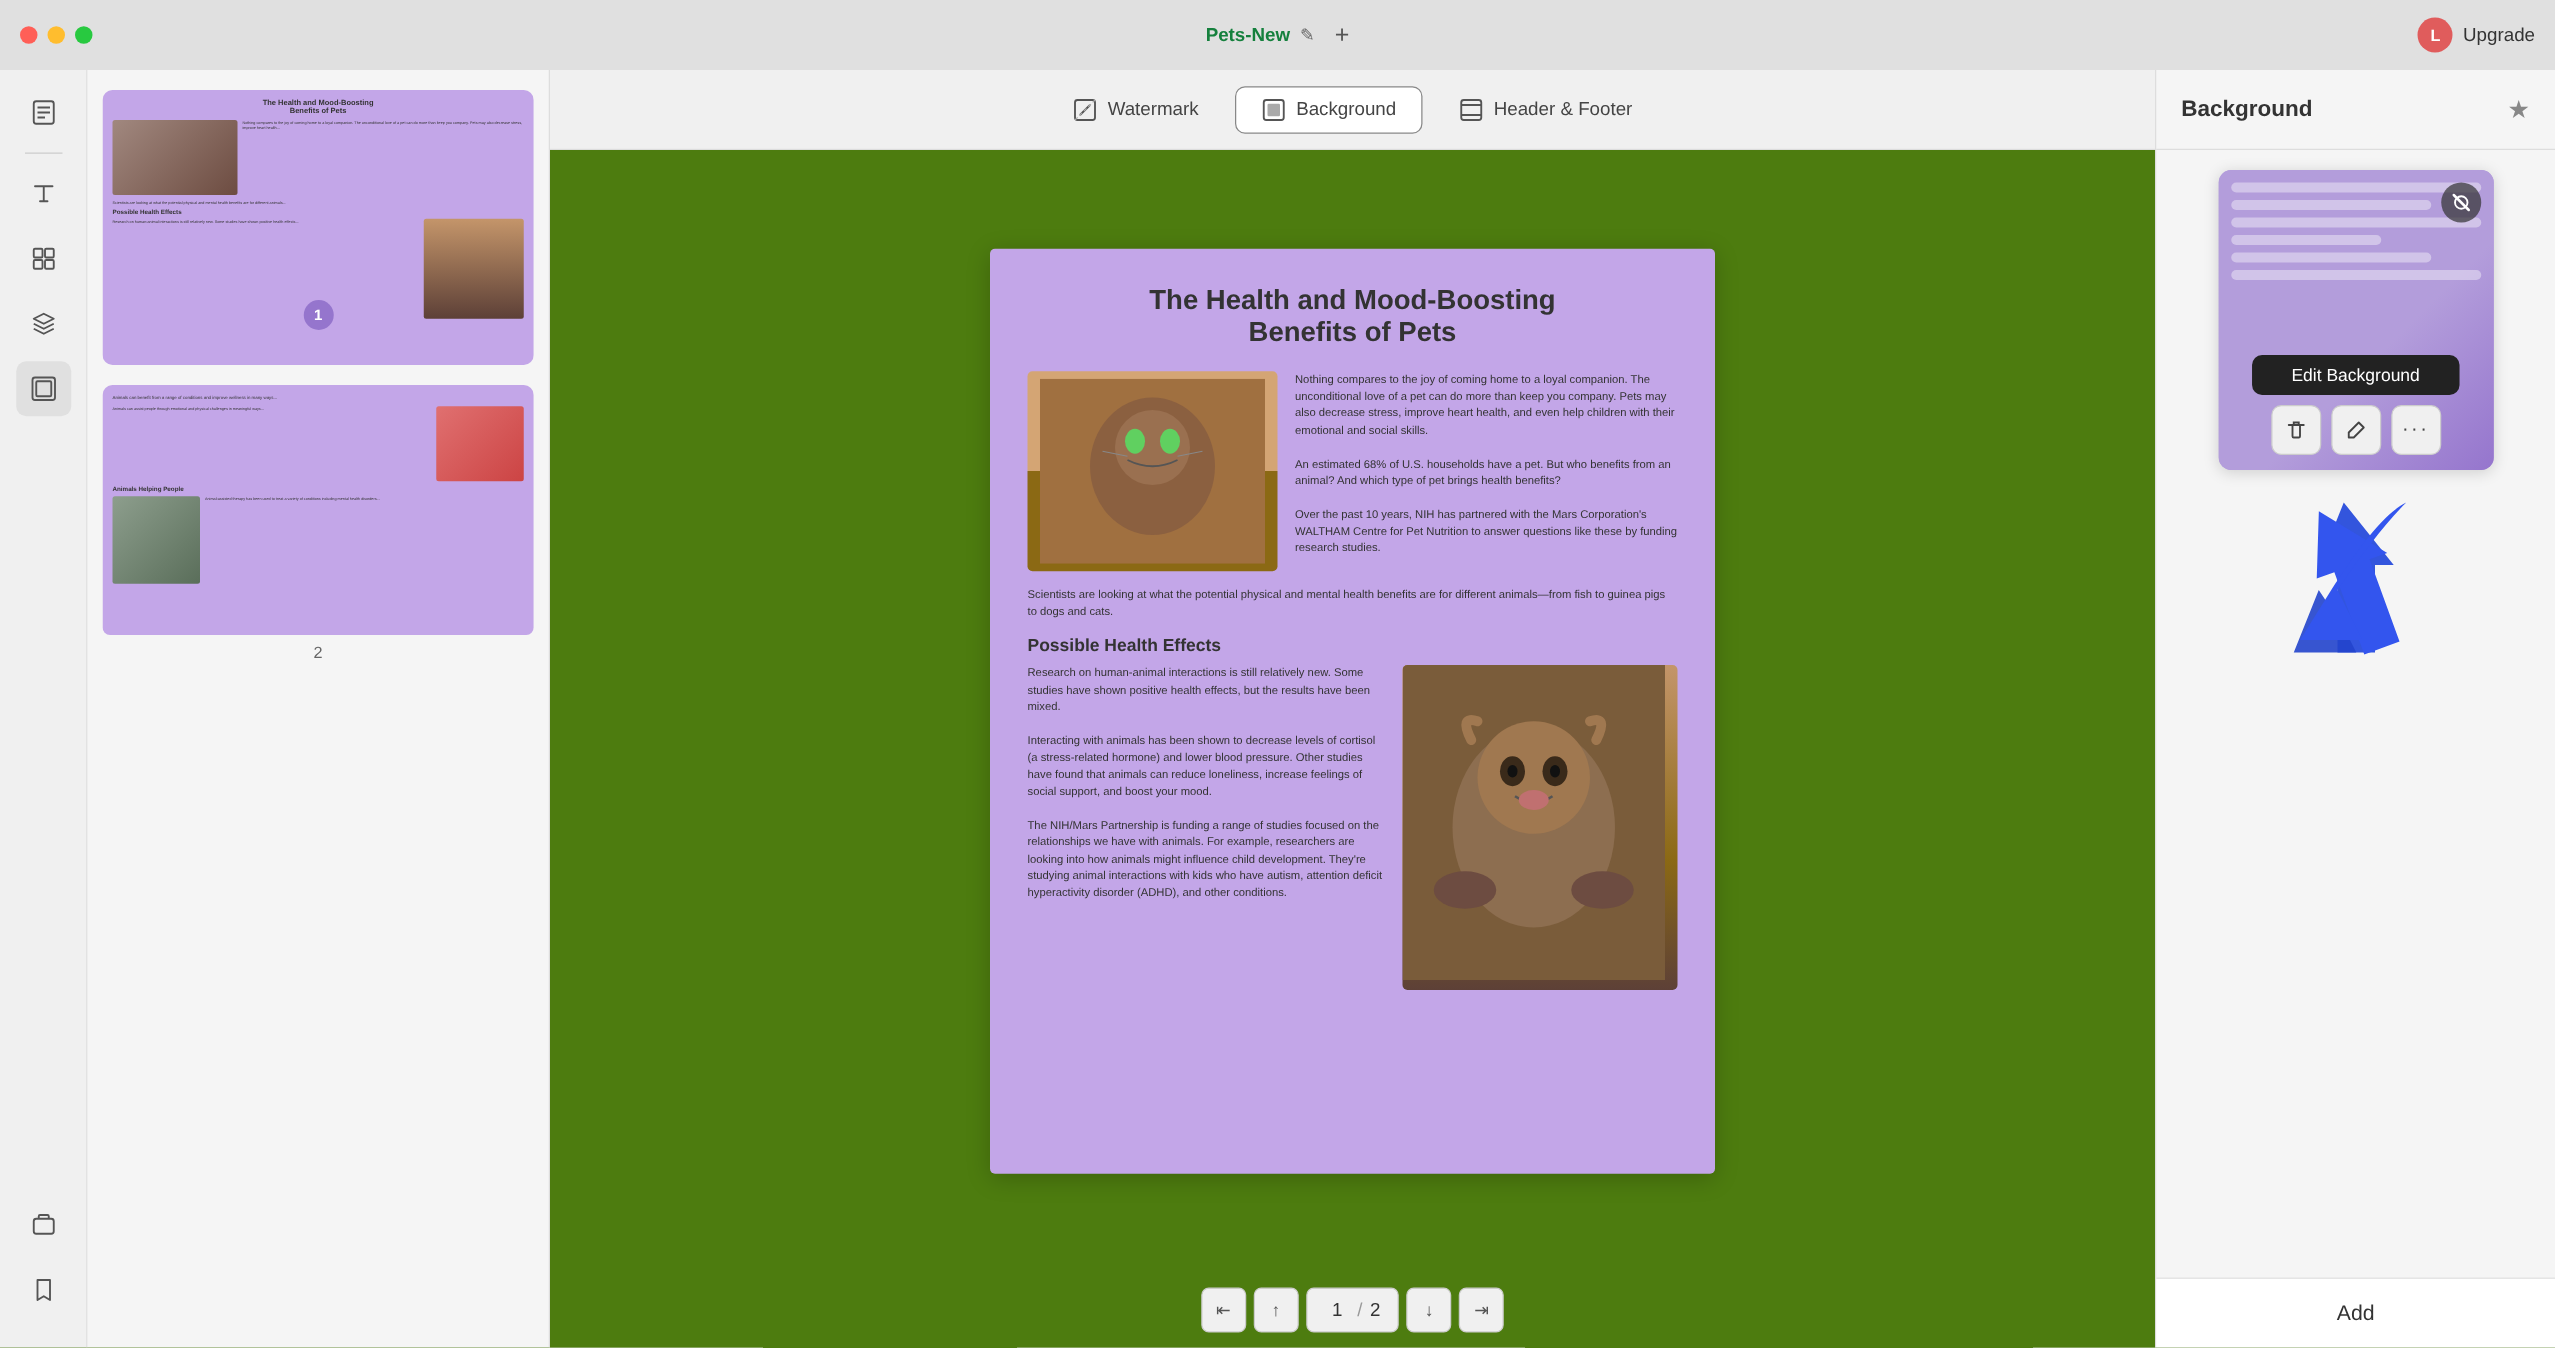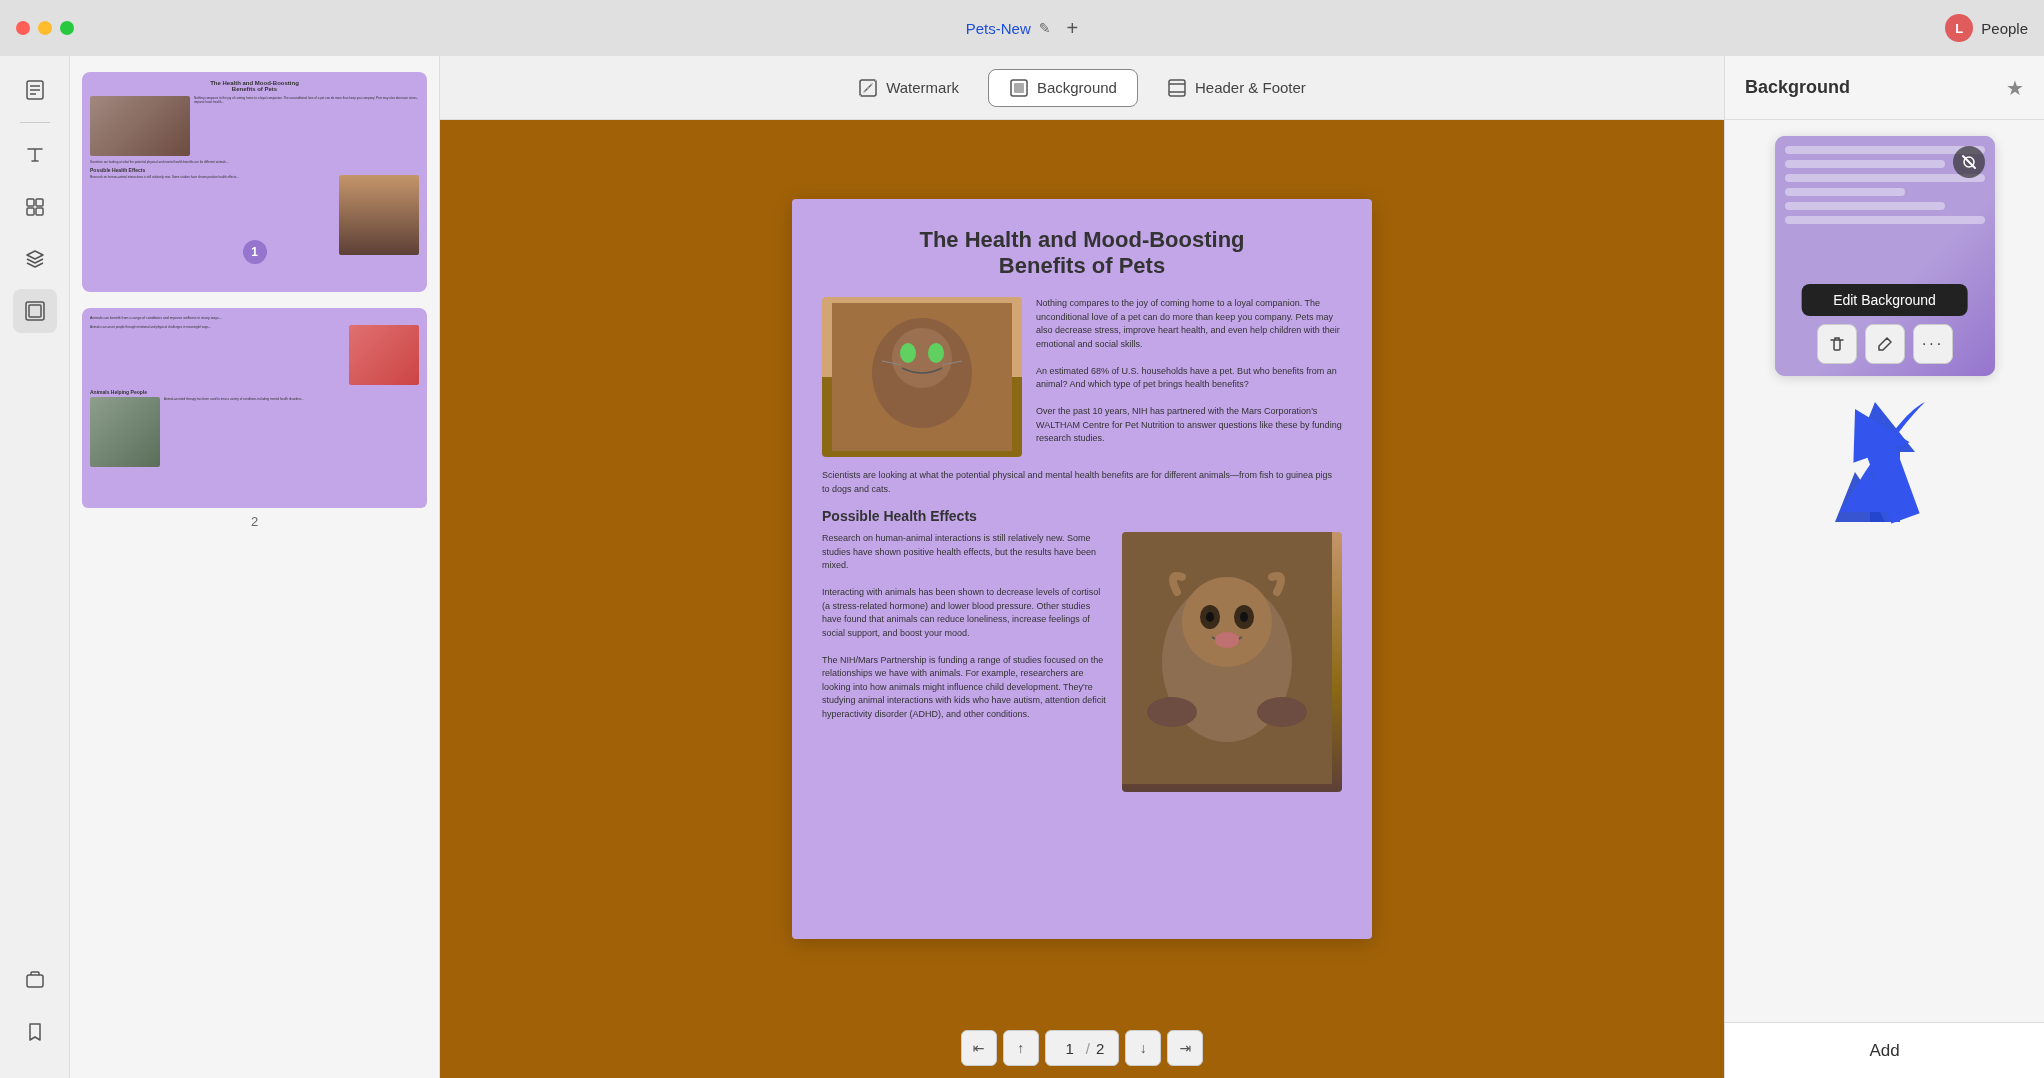--- a/index.html
+++ b/index.html
@@ -41,22 +41,22 @@
     .title-area {
       display: flex;
       align-items: center;
       gap: 8px;
       position: absolute;
       left: 50%;
       transform: translateX(-50%);
     }
     .doc-title {
       font-size: 15px;
-      font-weight: 400;
-      color: #1d4ed8;
+      font-weight: 700;
+      color: #15803d;
     }
     .edit-icon {
       color: #666;
       font-size: 14px;
     }
     .add-tab {
       color: #555;
       font-size: 20px;
       margin-left: 8px;
       cursor: pointer;
@@ -172,21 +172,21 @@
       display: flex;
       align-items: center;
       justify-content: center;
       font-size: 12px;
       font-weight: 600;
     }
 
     
     .canvas-area {
       flex: 1;
-      background: #a16207;
+      background: #4d7c0f;
       display: flex;
       flex-direction: column;
       align-items: center;
       overflow: hidden;
     }
 
     
     .top-toolbar {
       height: 64px;
       background: #f0f0f0;
@@ -492,21 +492,21 @@
     <div class="traffic-light tl-yellow"></div>
     <div class="traffic-light tl-green"></div>
   </div>
   <div class="title-area">
     <span class="doc-title">Pets-New</span>
     <span class="edit-icon">✎</span>
     <span class="add-tab">+</span>
   </div>
   <div class="upgrade-btn">
     <div class="user-avatar">L</div>
-    <span>People</span>
+    <span>Upgrade</span>
   </div>
 </div>
 
 <div class="app-body">
 
   <div class="sidebar-icons">
     <div class="sidebar-icon">
       <svg width="22" height="22" viewBox="0 0 22 22" fill="none">
         <rect x="3" y="2" width="16" height="18" rx="2" stroke="#555" stroke-width="1.5" fill="none"></rect>
         <line x1="6" y1="7" x2="16" y2="7" stroke="#555" stroke-width="1.5"></line>

